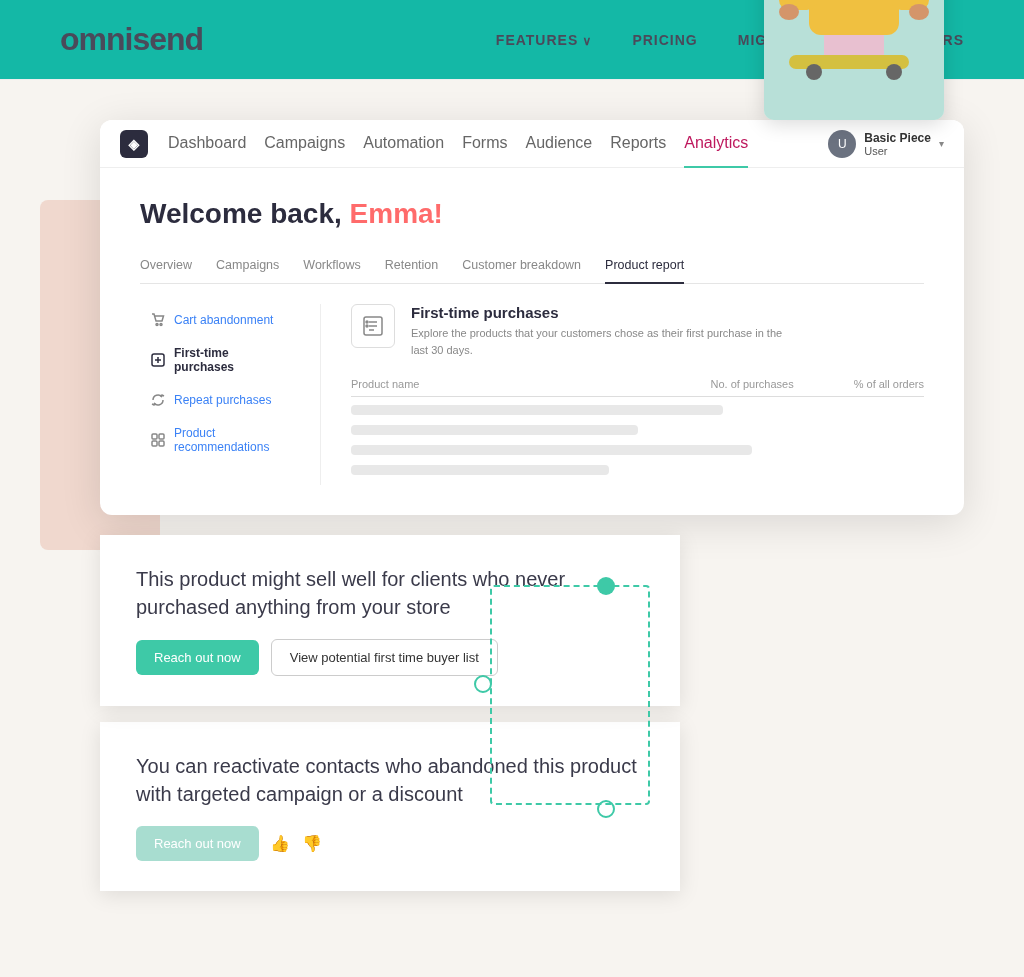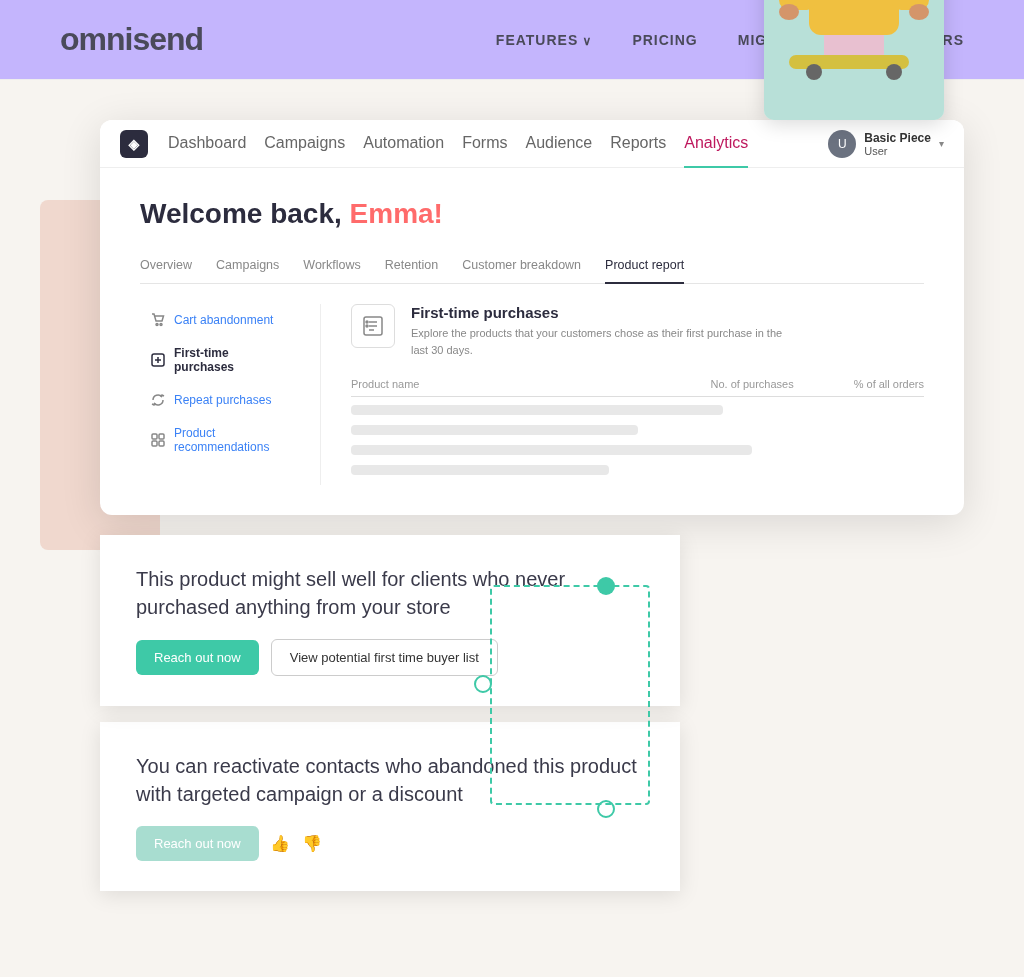--- a/index.html
+++ b/index.html
@@ -6,21 +6,21 @@
     body {
       font-family: -apple-system, BlinkMacSystemFont, 'Segoe UI', sans-serif;
       background: #f7f4f0;
       width: 1024px;
       min-height: 977px;
       overflow-x: hidden;
     }
 
     
     .top-nav {
-      background: #c4b5fd;
+      background: #14b8a6;
       display: flex;
       align-items: center;
       padding: 0 60px;
       height: 80px;
       border-bottom: 1px solid #eee;
     }
     .logo {
       font-size: 32px;
       font-weight: 600;
       color: #4a4a5a;

